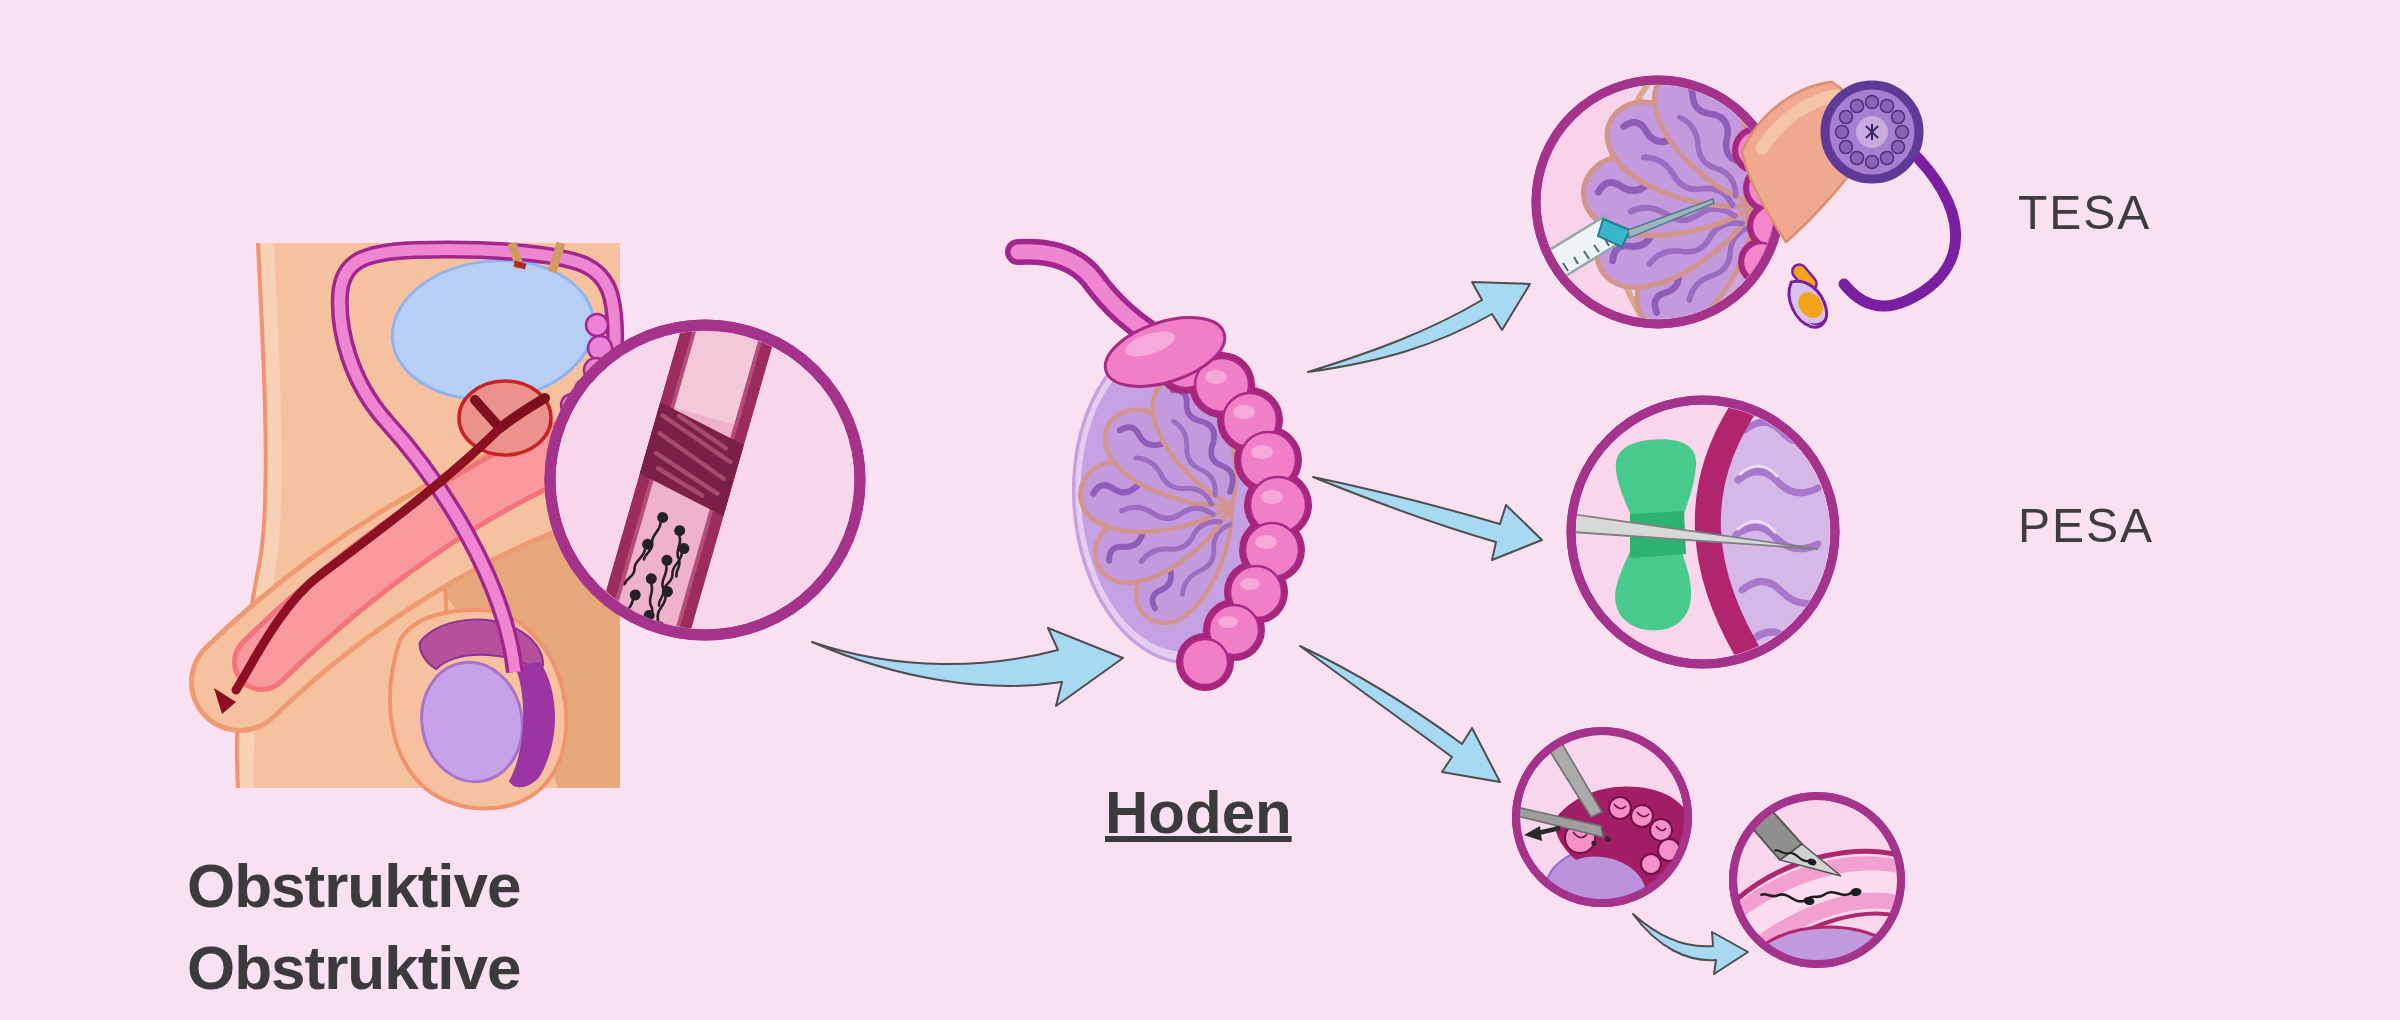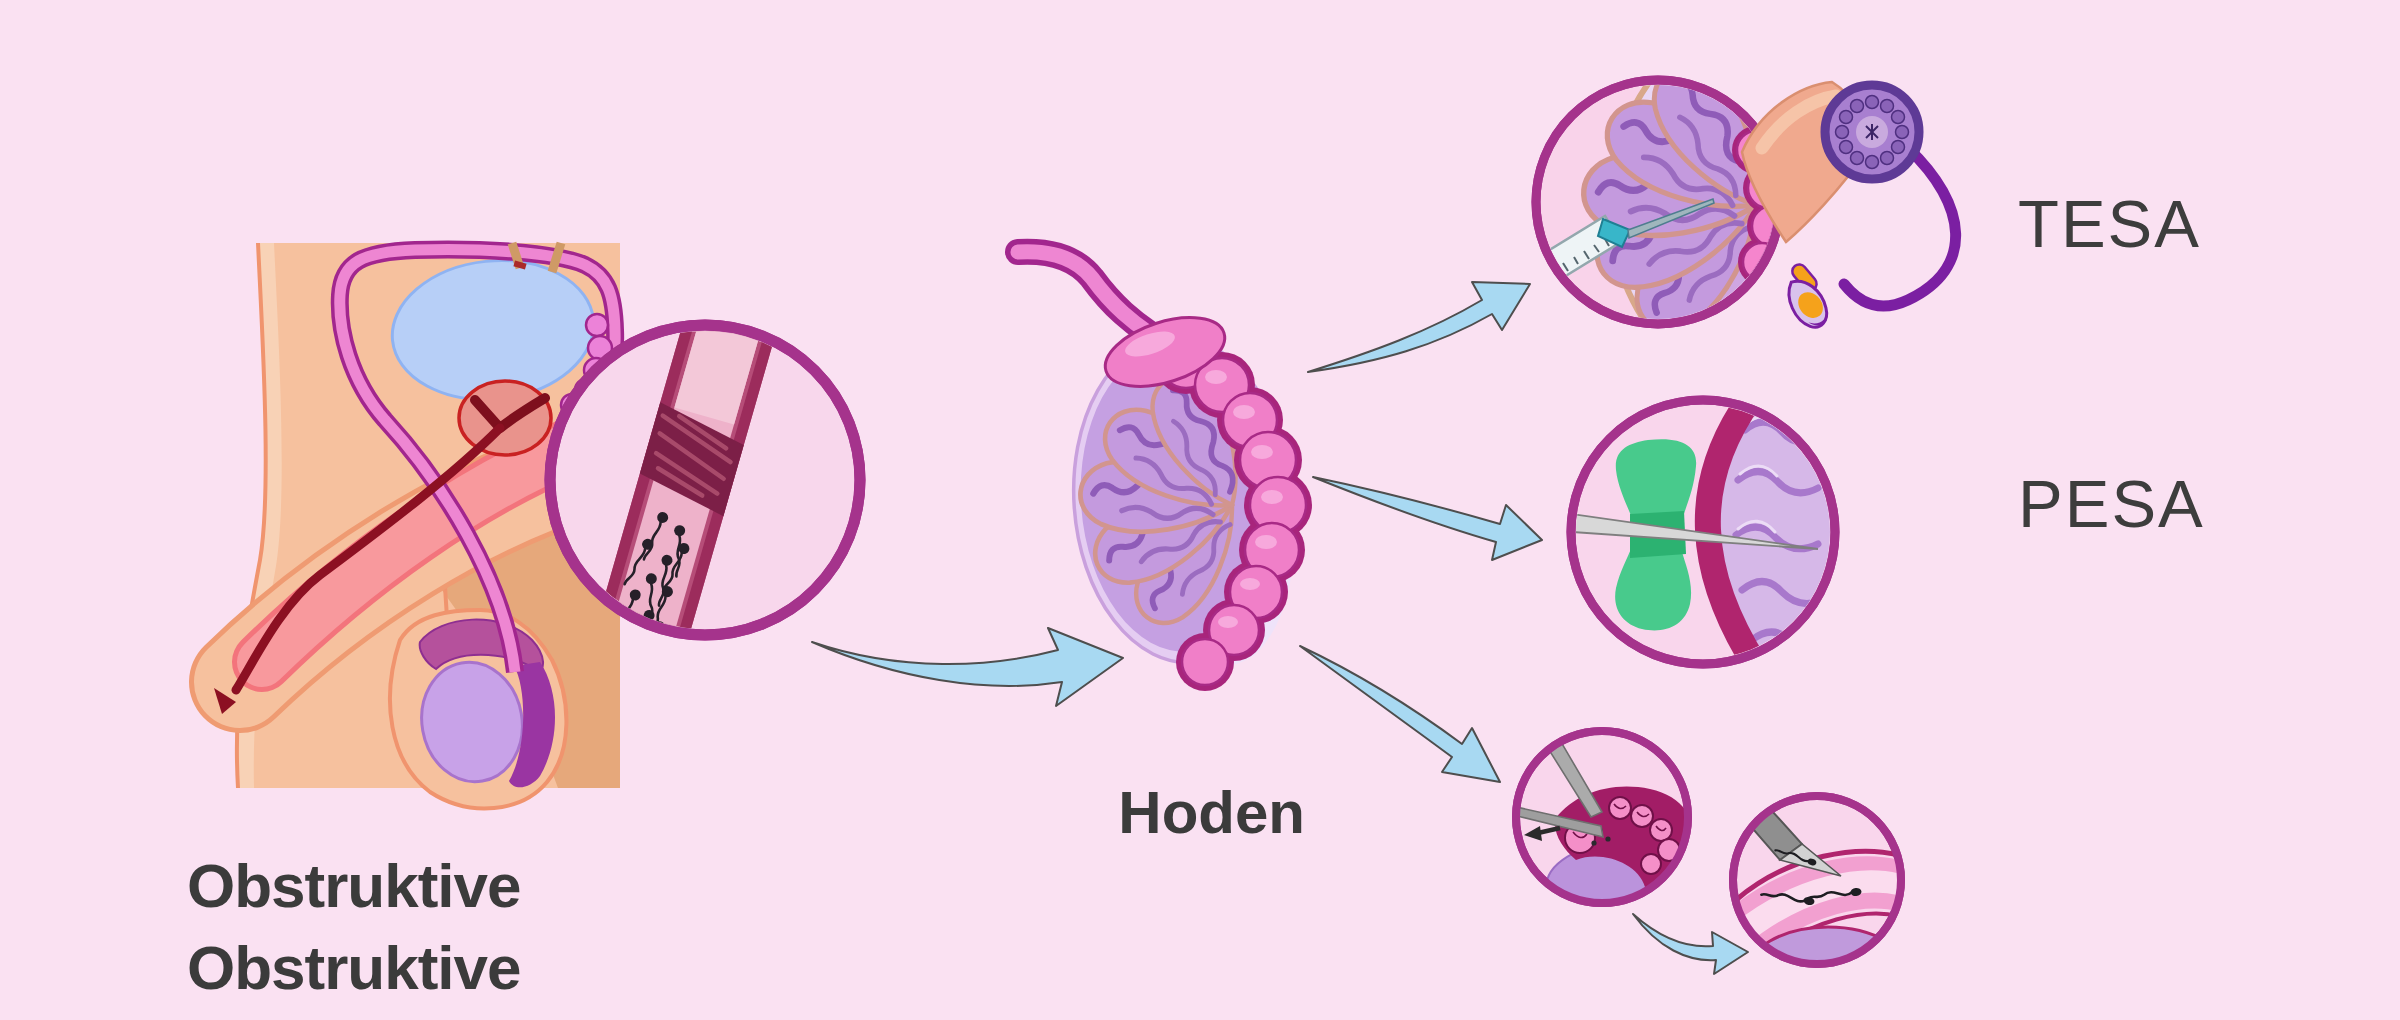--- a/index.html
+++ b/index.html
@@ -4,22 +4,22 @@
 <style>
   html,body{margin:0;padding:0;}
   .stage{
     position:relative;width:2400px;height:1020px;overflow:hidden;
     background:#fae1f2;
     font-family:"Liberation Sans",sans-serif;
   }
   .stage svg{position:absolute;left:0;top:0;}
   .lbl{position:absolute;color:#3b3b3b;white-space:nowrap;}
   .caption{font-weight:700;font-size:62px;line-height:82px;letter-spacing:-1px;}
-  .organ{font-weight:700;font-size:60px;text-align:right;}
-  .tech{font-weight:400;font-size:67px;letter-spacing:2px;color:#3d3d3d;}
+  .organ{font-weight:700;font-size:60px;text-align:left;text-decoration:underline;}
+  .tech{font-weight:400;font-size:48px;letter-spacing:2px;color:#3d3d3d;}
 </style>
 </head>
 <body>
 
 <div class="stage">
 <svg width="2400" height="1020" viewBox="0 0 2400 1020">
   <defs>
 
     <g id="lobe">
       <path d="M0,0 C-28,-30 -90,-55 -132,-44 C-165,-34 -170,4 -138,20 C-98,38 -36,24 0,0 Z" fill="#c49ade" stroke="#d2958e" stroke-width="5" stroke-linejoin="round"></path>
@@ -359,14 +359,14 @@
     <circle cx="1817" cy="880" r="84" fill="none" stroke="#a5338c" stroke-width="8"></circle>
   </g>
 </svg>
 
 <div class="lbl caption" style="left:187px;top:845px;width:640px;">
   <div>Obstruktive</div>
   <div>Obstruktive</div>
 </div>
 <div class="lbl organ" style="left:1105px;top:778px;width:200px;">Hoden</div>
 <div class="lbl tech" style="left:2018px;top:185px;">TESA</div>
-<div class="lbl tech" style="left:2018px;top:465px;">PESA</div>
+<div class="lbl tech" style="left:2018px;top:498px;">PESA</div>
 </div>
 
 </body></html>

